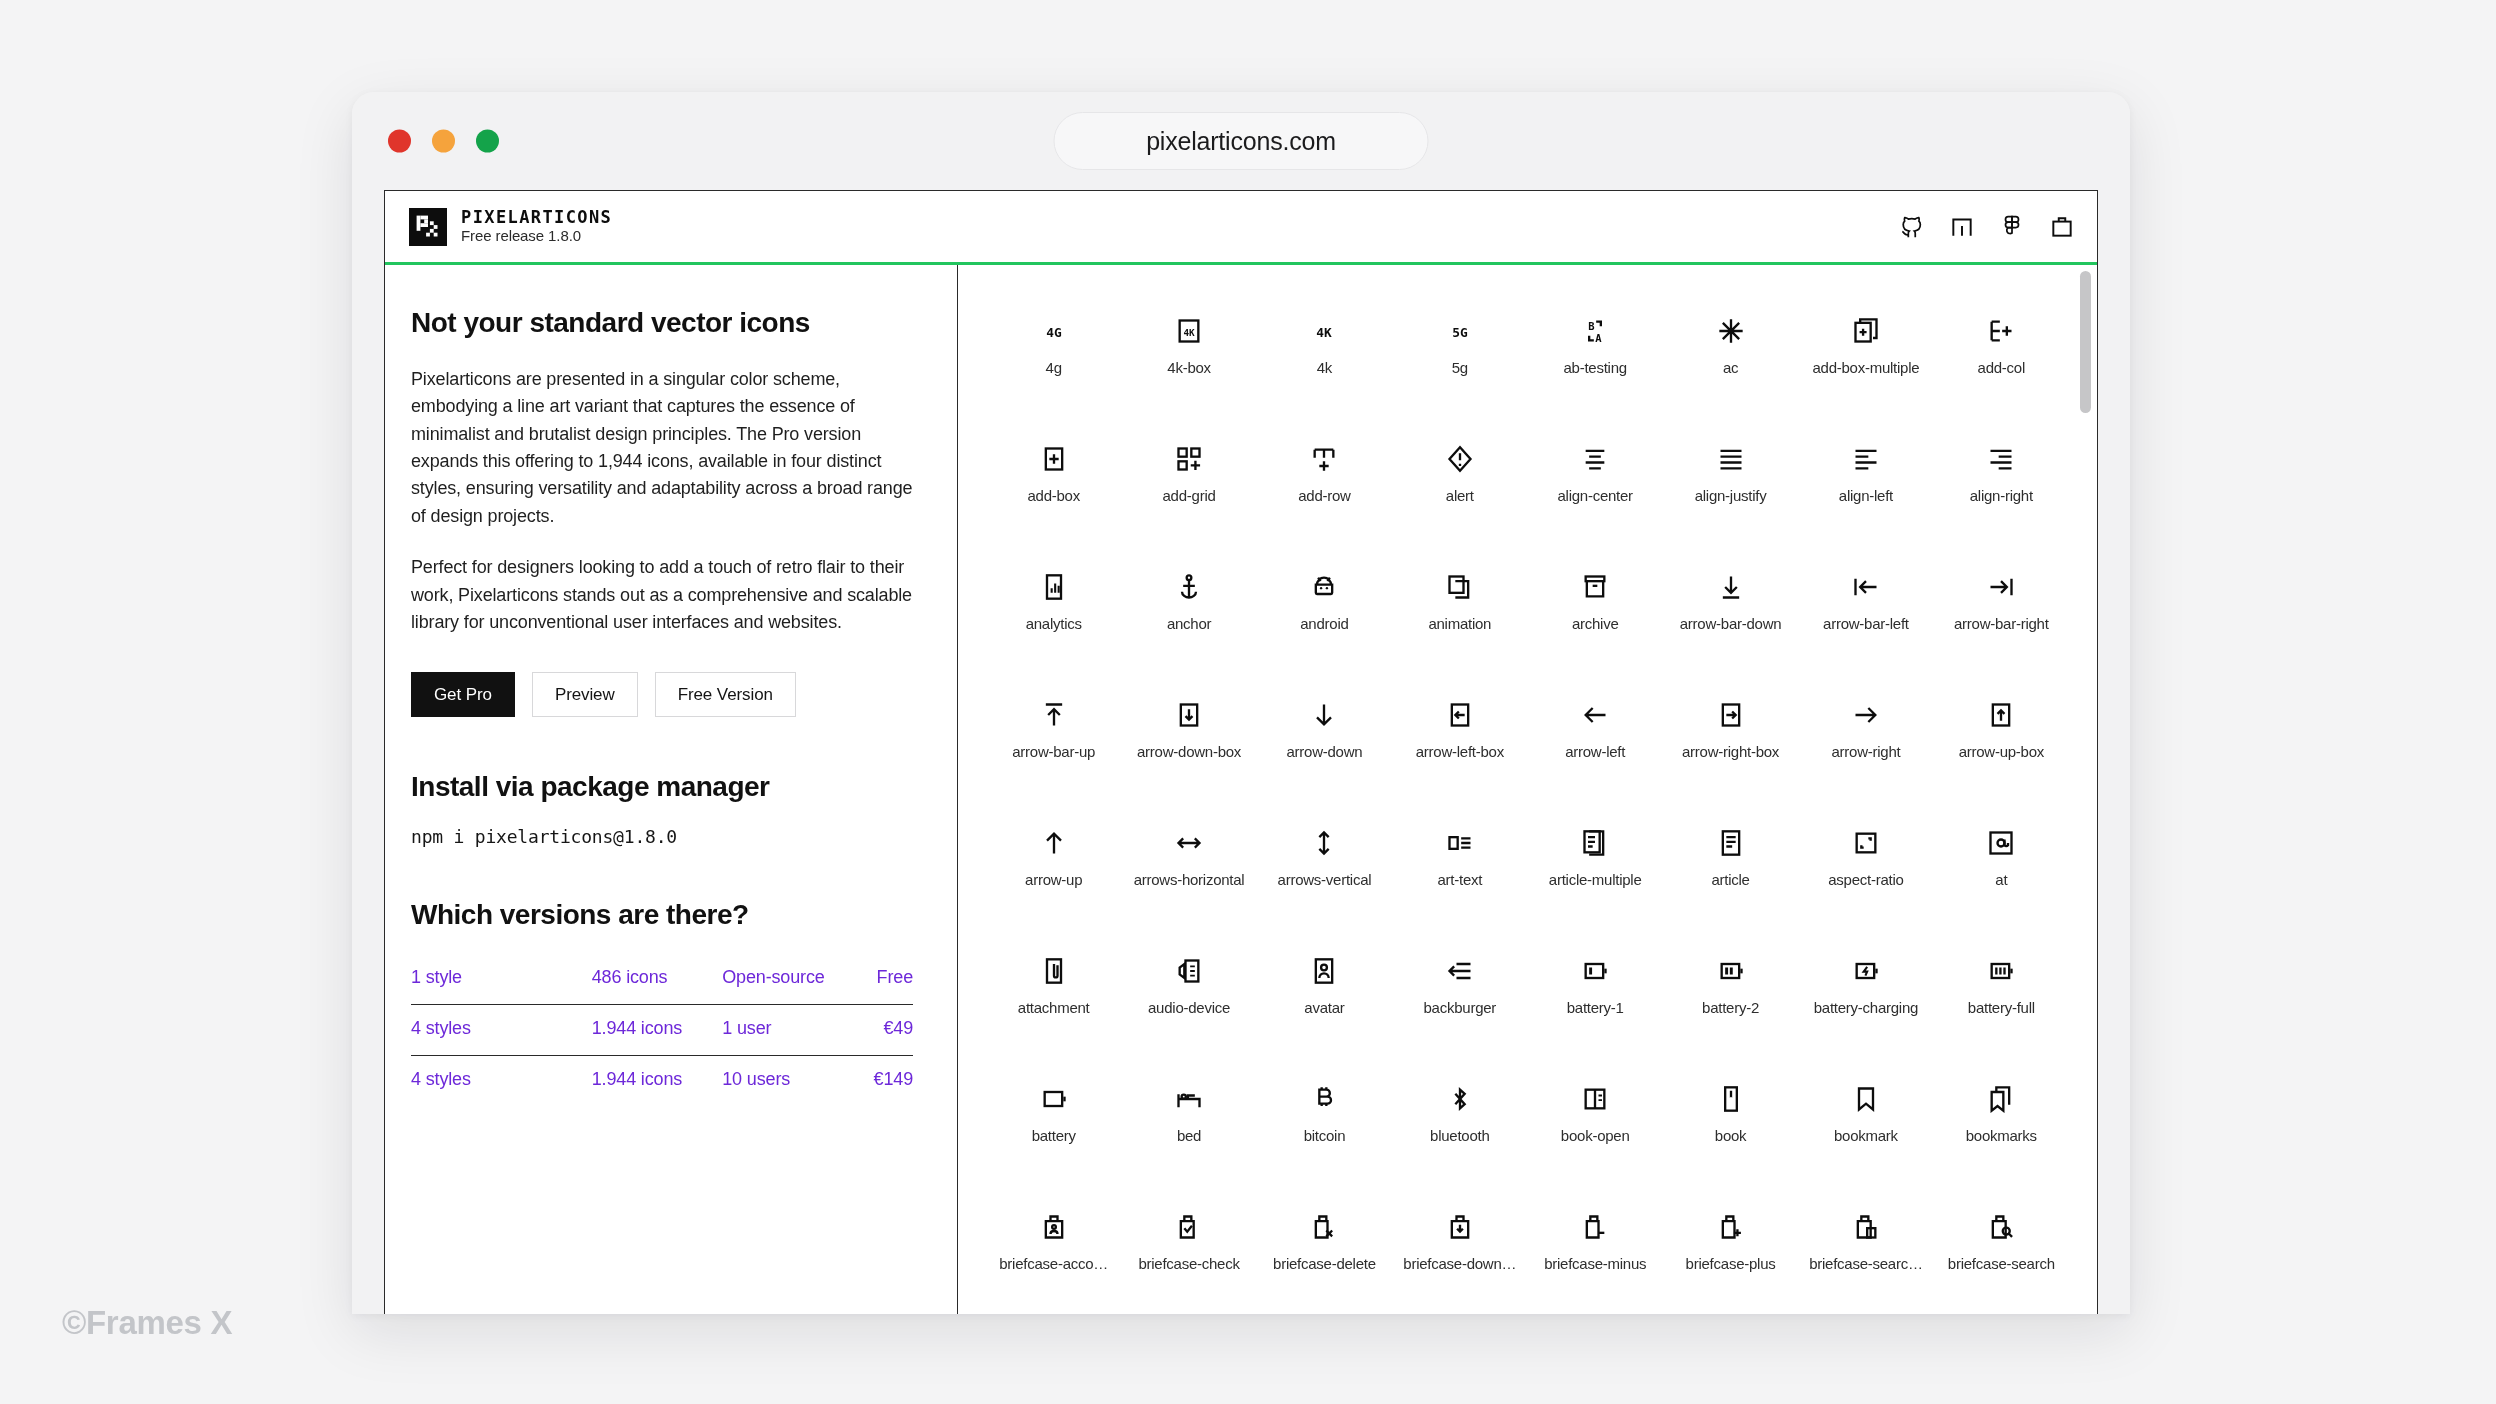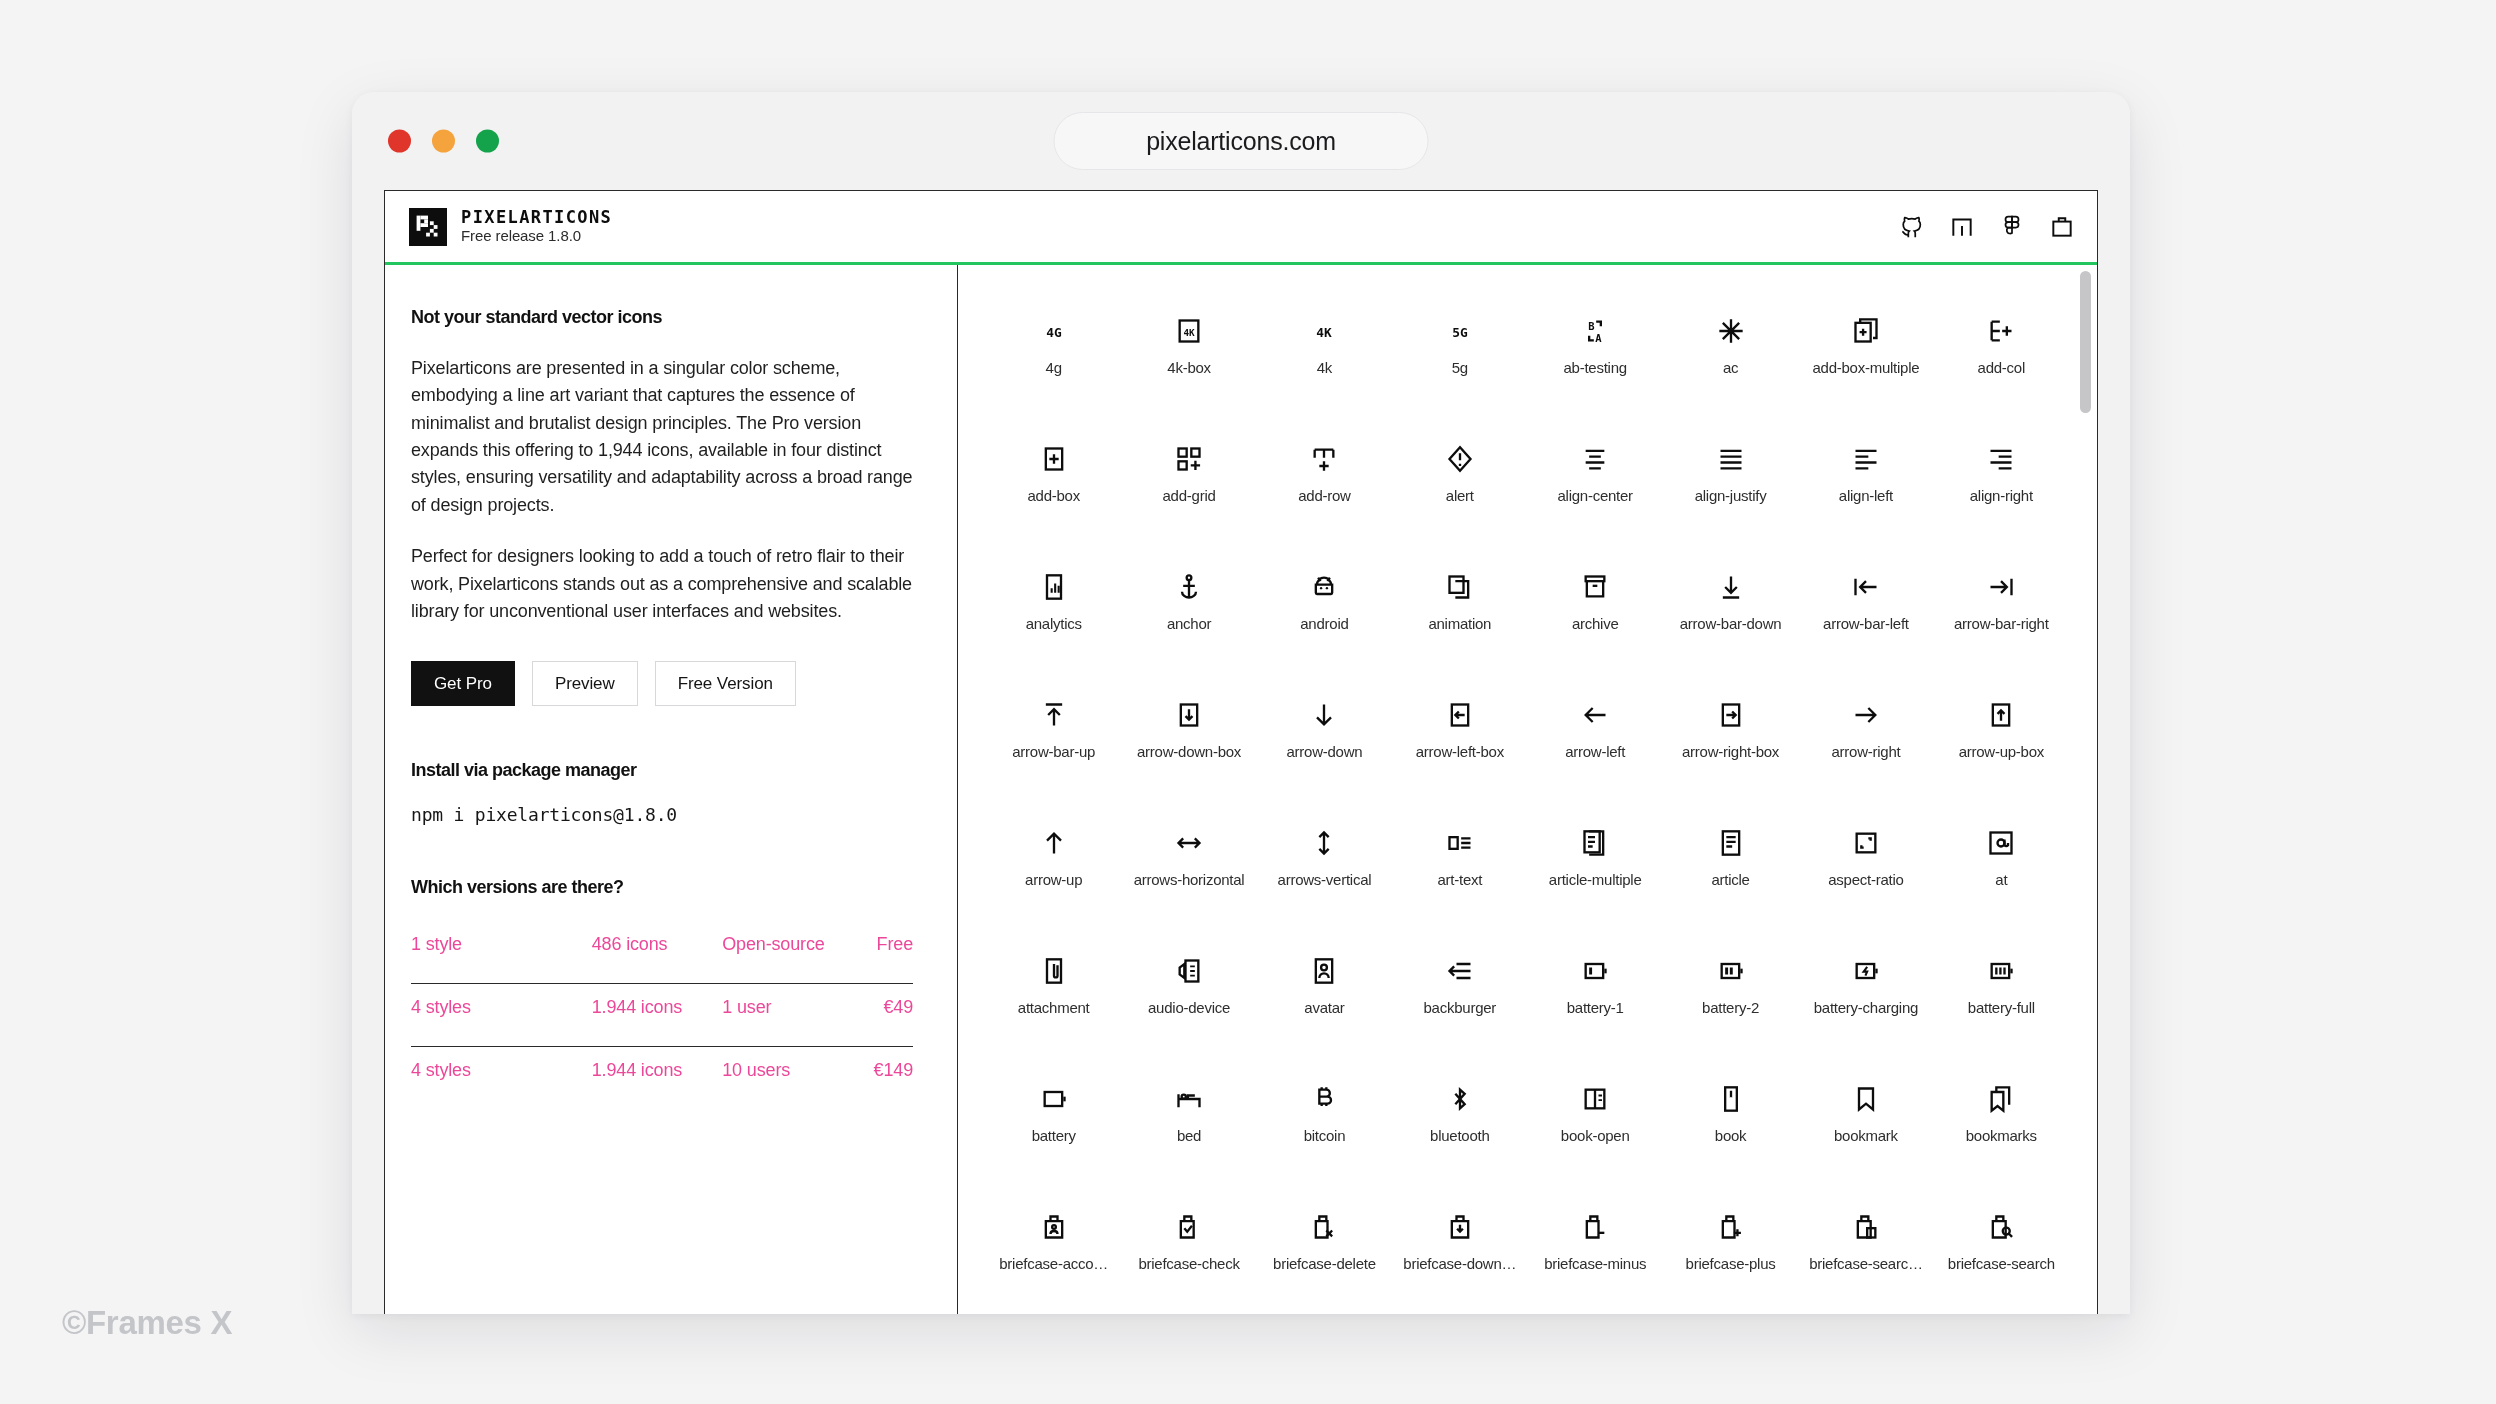--- a/index.html
+++ b/index.html
@@ -137,21 +137,21 @@
   
   #left-col {
     width: 573px;
     flex: 0 0 573px;
     border-right: 1px solid #2a2a2a;
     padding: 42px 44px 0 26px;
     overflow: hidden;
   }
 
   h2.sect-title {
-    font-size: 18px;
+    font-size: 28px;
     font-weight: 700;
     color: #111;
     letter-spacing: -0.5px;
     margin-bottom: 27px;
   }
   h2.sect-title.tight { margin-bottom: 23px; }
 
   p.body-text {
     font-size: 18px;
     line-height: 1.52;
@@ -181,22 +181,22 @@
     font-size: 18px;
     color: #161616;
     letter-spacing: -0.2px;
     margin-bottom: 52px;
   }
 
   
   #versions-table { width: 100%; border-collapse: collapse; }
   #versions-table td {
     font-size: 18px;
-    color: #ec4899;
-    padding: 13px 0 28px;
+    color: #6d28d9;
+    padding: 13px 0 16px;
     letter-spacing: -0.15px;
     white-space: nowrap;
   }
   #versions-table tr + tr td { border-top: 1px solid #2a2a2a; }
   #versions-table td:nth-child(1) { width: 36%; }
   #versions-table td:nth-child(2) { width: 26%; }
   #versions-table td:nth-child(3) { width: 24%; }
   #versions-table td:nth-child(4) { text-align: right; }
 
   

